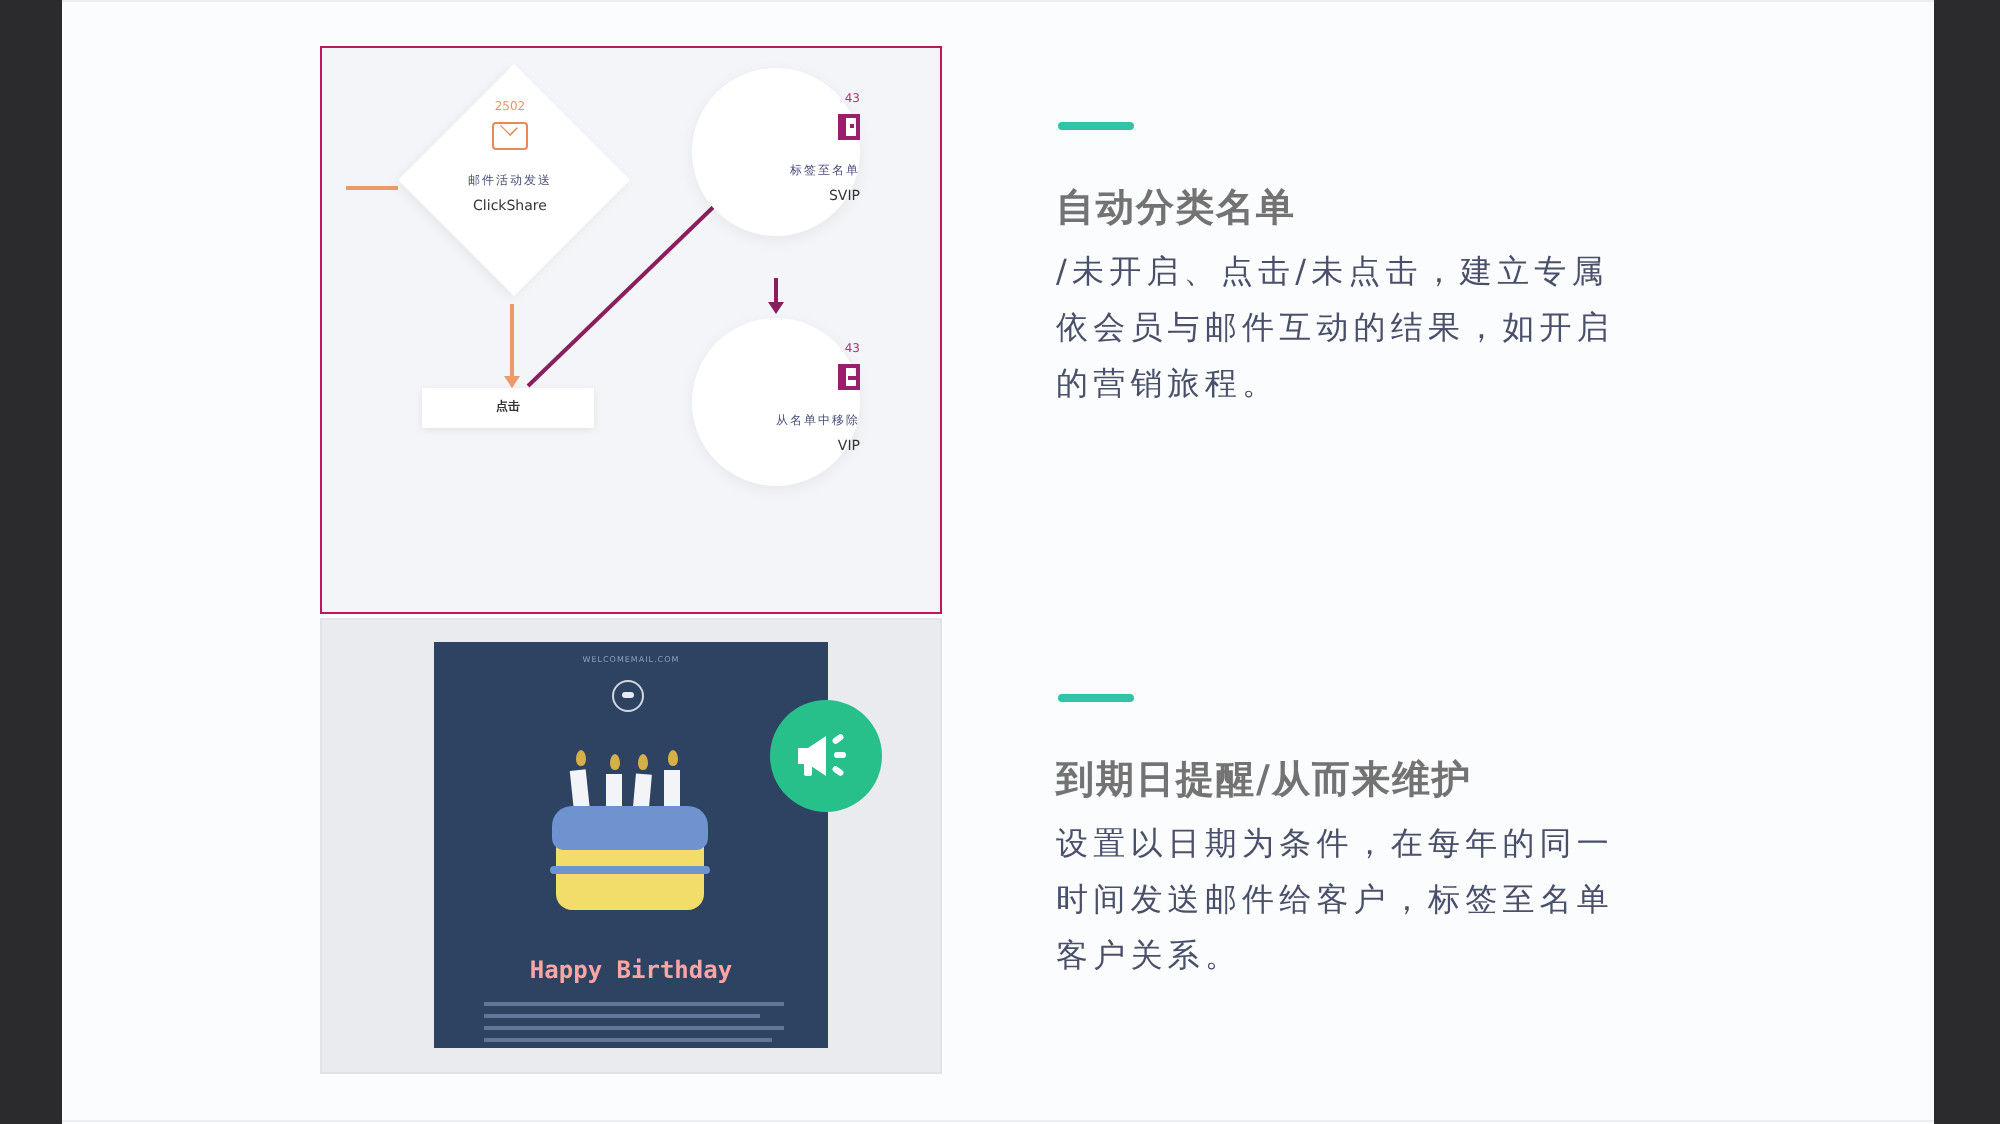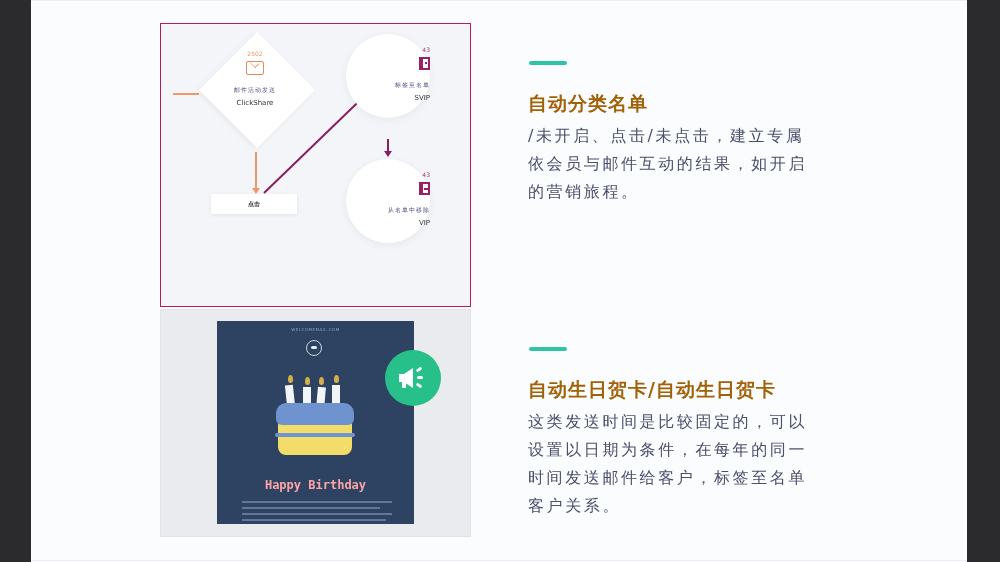--- a/index.html
+++ b/index.html
@@ -45,21 +45,21 @@
     .cake-body { position:absolute; left:6px; top:50px; width:74px; height:34px; background:#f2dc6a; border-radius:3px 3px 8px 8px; }
     .cake-stripe { position:absolute; left:3px; top:62px; width:80px; height:4px; background:#6e93cf; border-radius:2px; }
     .happy { position:absolute; top:157px; width:100%; text-align:center; font-family:"DejaVu Sans Mono", monospace; font-size:12px; font-weight:bold; color:#fca5a5; }
     .email-text { position:absolute; left:25px; top:180px; width:150px; }
     .email-text div { height:2px; background:#6f84a5; margin-bottom:4px; opacity:0.8; }
     .megaphone-badge { position:absolute; left:224px; top:40px; width:56px; height:56px; border-radius:50%; background:#27c08a; }
     .megaphone-badge svg { position:absolute; left:12px; top:14px; }
 
     
     .accent-bar { position:absolute; width:38px; height:4px; background:#2ec4a5; border-radius:2px; }
-    .title { position:absolute; font-size:19px; font-weight:bold; color:#a16207; letter-spacing:1px; white-space:nowrap; }
+    .title { position:absolute; font-size:19px; font-weight:bold; color:#737373; letter-spacing:1px; white-space:nowrap; }
     .desc { position:absolute; font-size:16px; color:#4a4f6a; line-height:28px; letter-spacing:2.6px; width:320px; }
     .bottom-divider { position:absolute; left:0; bottom:1px; width:100%; height:1px; background:#eceef3; }
   </style>
 </head>
 <body>
 
 <div class="page">
   <div class="divider-top"></div>
 
   <div class="card1">
@@ -130,22 +130,21 @@
         <path d="M2 10 h5 l9 -6 v20 l-9 -6 h-5 z" fill="#ffffff"></path>
         <rect x="5" y="17" width="4" height="7" rx="1" fill="#ffffff"></rect>
         <rect x="20" y="12" width="6" height="3" rx="1.5" fill="#ffffff"></rect>
         <rect x="19" y="4" width="6" height="3" rx="1.5" fill="#ffffff" transform="rotate(-35 22 5.5)"></rect>
         <rect x="19" y="20" width="6" height="3" rx="1.5" fill="#ffffff" transform="rotate(35 22 21.5)"></rect>
       </svg>
     </div>
   </div>
 
   <div class="accent-bar" style="left:498px; top:347px;"></div>
-  <div class="title" style="left:497px; top:377px;">自动生日贺卡/自动生日贺卡</div>
+  <div class="title" style="left:497px; top:377px;">到期日提醒/从而来维护</div>
   <div class="desc" style="left:497px; top:408px;">
-    <div>这类发送时间是比较固定的，可以</div>
     <div>设置以日期为条件，在每年的同一</div>
     <div>时间发送邮件给客户，标签至名单</div>
     <div>客户关系。</div>
   </div>
 
   <div class="bottom-divider"></div>
 </div>
 
 </body></html>

